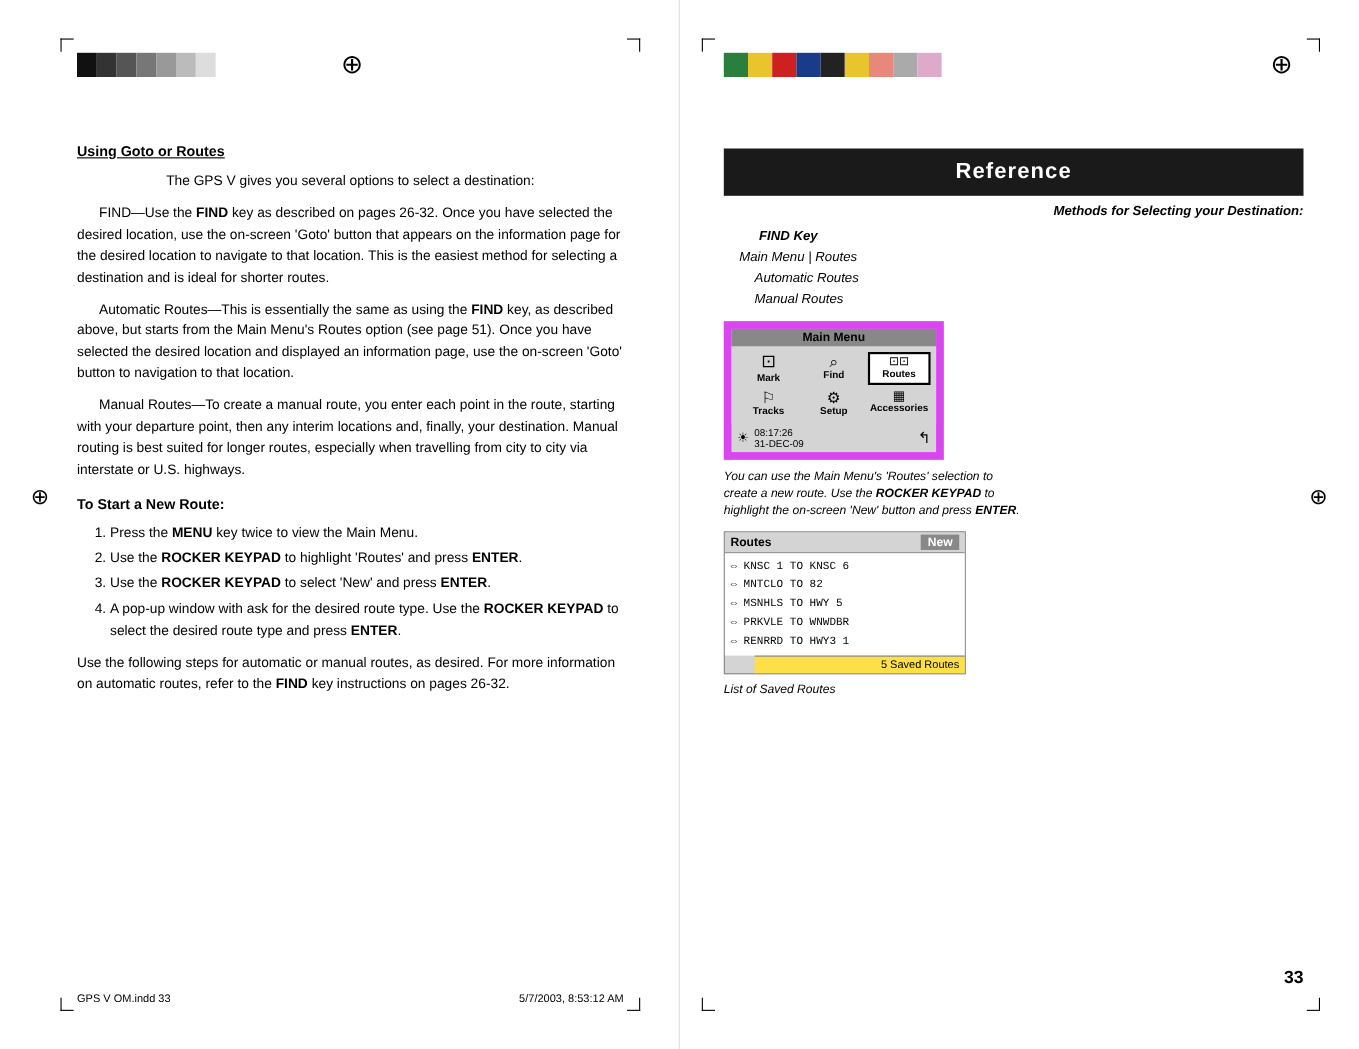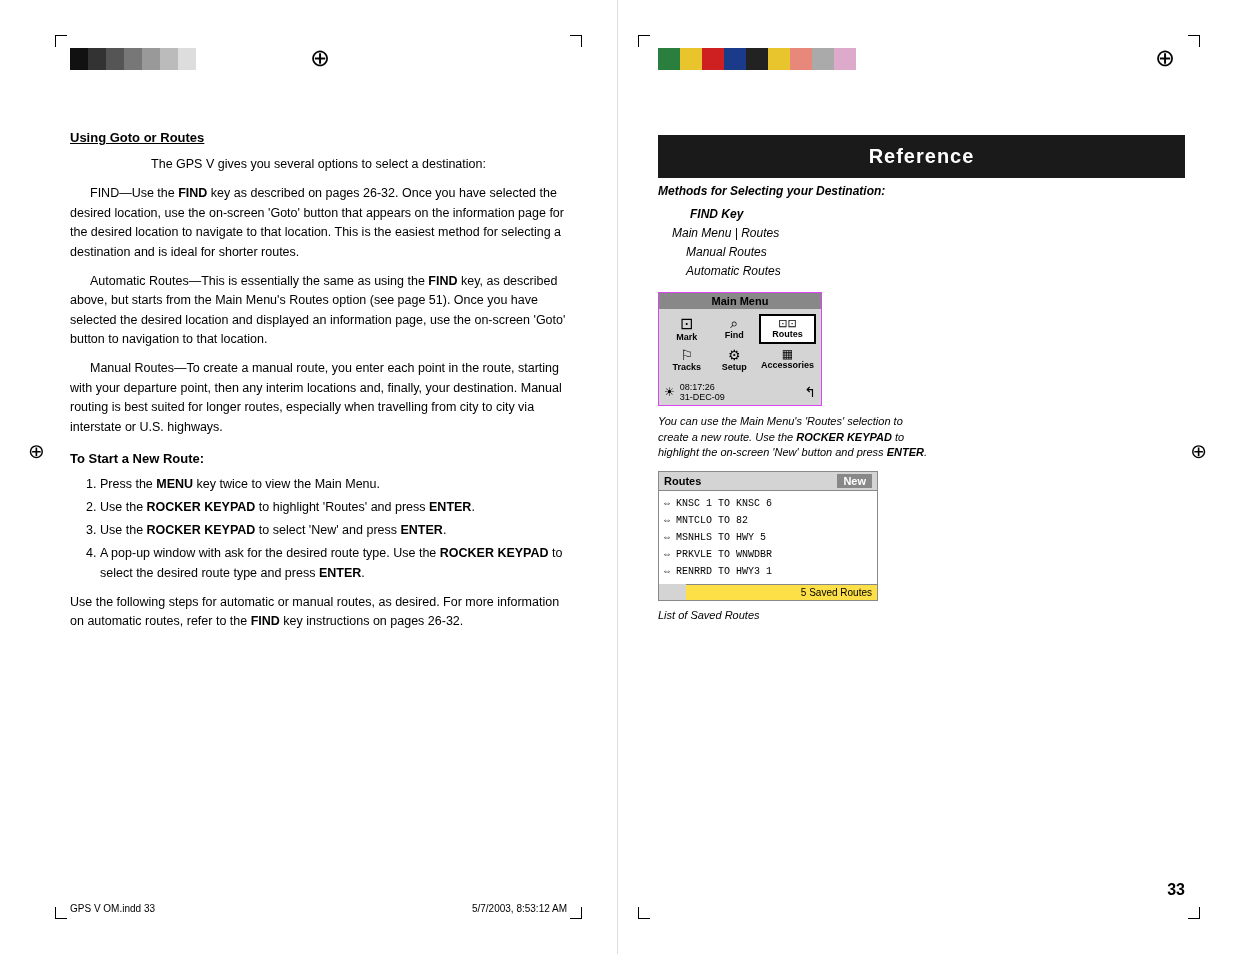--- a/index.html
+++ b/index.html
@@ -121,20 +121,21 @@
       margin-bottom: 12px;
       font-family: Arial, sans-serif;
     }
 
     .methods-label {
       font-size: 12px;
       font-style: italic;
       font-weight: bold;
       margin-bottom: 8px;
       font-family: Arial, sans-serif;
+      text-align: right;
     }
 
     .find-key {
       font-size: 12px;
       font-style: italic;
       font-weight: bold;
       font-family: Arial, sans-serif;
       margin-left: 32px;
     }
 
@@ -148,23 +149,23 @@
 
     .menu-items .indent1 {
       padding-left: 14px;
     }
     .menu-items .indent2 {
       padding-left: 28px;
     }
 
     
     .device-screenshot {
-      border: 1px solid #d946ef;
+      border: 7px solid #d946ef;
       background: #d4d4d4;
-      width: 164px;
+      width: 200px;
       margin: 8px 0 8px 0;
       font-family: monospace;
       font-size: 10px;
     }
 
     .device-title-bar {
       background: #888;
       text-align: center;
       font-size: 11px;
       font-weight: bold;
@@ -515,22 +516,22 @@
 
 
       <div class="methods-label">Methods for Selecting your Destination:</div>
 
       <div style="margin-bottom:2px;">
         <span class="find-key">FIND Key</span>
       </div>
 
       <div class="menu-items">
         <div class="indent1">Main Menu | Routes</div>
+        <div class="indent2">Automatic Routes</div>
         <div class="indent2">Manual Routes</div>
-        <div class="indent2">Automatic Routes</div>
       </div>
 
       <div class="device-screenshot">
         <div class="device-title-bar">Main Menu</div>
         <div class="device-grid">
 
           <div class="device-cell">
             <span class="icon" style="font-size:16px;">⊡</span>
             <span class="label">Mark</span>
           </div>

